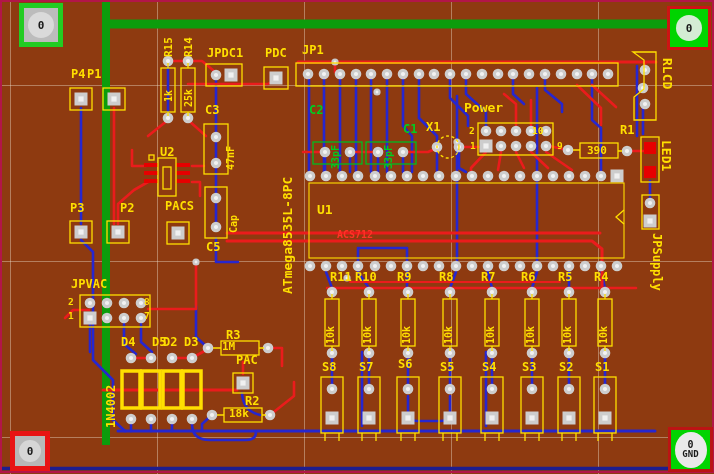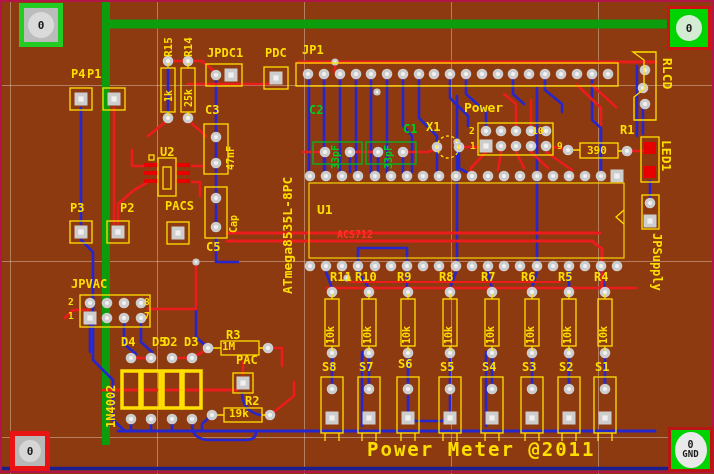--- a/index.html
+++ b/index.html
@@ -501,17 +501,16 @@
 <span class="lbl s12" style="left:121px;top:336px">D4</span>
 <span class="lbl s12" style="left:152px;top:336px">D5</span>
 <span class="lbl s12" style="left:163px;top:336px">D2</span>
 <span class="lbl s12" style="left:184px;top:336px">D3</span>
 <span class="lbl vu s12" style="left:105px;top:428px">1N4002</span>
 
 <span class="lbl s12" style="left:226px;top:329px">R3</span>
 <span class="lbl" style="left:222px;top:341px">1M</span>
 <span class="lbl s12" style="left:236px;top:354px">PAC</span>
 <span class="lbl s12" style="left:245px;top:395px">R2</span>
-<span class="lbl" style="left:229px;top:408px">19k</span>
-
-<span class="lbl title" style="left:367px;top:440px">Power Meter @2011</span>
+<span class="lbl" style="left:229px;top:408px">18k</span>
+
 
 </div>
 
 </body></html>

